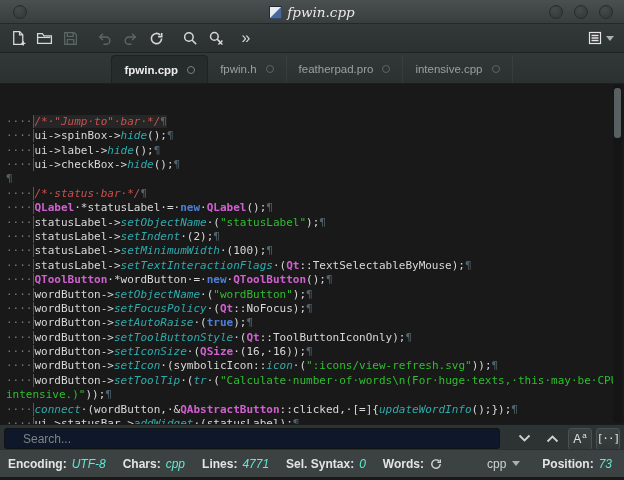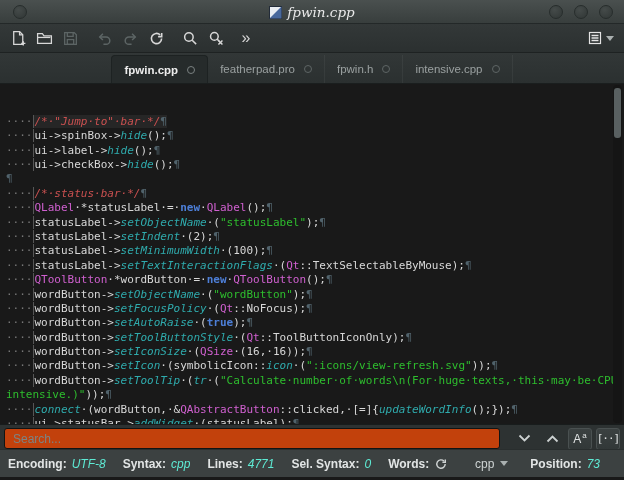--- a/index.html
+++ b/index.html
@@ -85,21 +85,21 @@
     position:absolute; top:84px; left:0; right:0; height:340px;
     background:#191919; overflow:hidden;
     font-family:"DejaVu Sans Mono", monospace;
     font-size:11px; line-height:14.4px; white-space:pre;
     padding:2px 0 0 6px;
   }
   .cl{ height:14.4px; }
   .ws{ color:#787878; }
   .def{ color:#d8d8d8; }
   .cmt{ color:#c95050; font-style:italic; }
-  .typ{ color:#d060d0; font-weight:normal; }
+  .typ{ color:#d060d0; font-weight:bold; }
   .kw{ color:#4d7fd8; font-weight:bold; }
   .fn{ color:#2fabad; font-style:italic; }
   .str{ color:#2ebe2e; }
   .pil{ color:#50626b; }
   .hl{ background:#262626; }
   .guide{
     display:inline-block; width:2px; height:13px;
     border-left:1px solid #565656; vertical-align:text-bottom;
   }
 
@@ -112,23 +112,23 @@
     background:#596061; border-radius:3px;
   }
 
   
   .searchbar{
     position:absolute; top:424px; left:0; right:0; height:28px;
     background:#2d3232; border-top:1px solid #181c1c;
     display:flex; align-items:center; padding:0 4px;
   }
   .search-input{
-    width:506px; height:21px; background:#c2410c;
+    width:506px; height:21px; background:#0f172a;
     border:1px solid #111414; border-radius:3px;
-    color:#c8cccc; font-size:12px; padding:0 8px; outline:none;
+    color:#c8cccc; font-size:12px; padding:0 18px; outline:none;
     font-family:"Liberation Sans", sans-serif;
   }
   .search-input::placeholder{ color:#7c8484; }
   .chev-btn{
     width:24px; height:22px; background:none; border:none;
     display:flex; align-items:center; justify-content:center; color:#ccd1d1;
     margin-left:4px;
   }
   .sq-btn{
     width:24px; height:22px; margin-left:4px;
@@ -245,25 +245,25 @@
   </button>
 </div>
 
 <div class="tabbar">
   <div style="display:flex; align-items:flex-end;">
       <div class="tab active">
         <span class="tab-label">fpwin.cpp</span>
         <span class="tab-close"></span>
       </div>
       <div class="tab">
-        <span class="tab-label">featherpad.pro</span>
+        <span class="tab-label">fpwin.h</span>
         <span class="tab-close dim"></span>
       </div>
       <div class="tab">
-        <span class="tab-label">fpwin.h</span>
+        <span class="tab-label">featherpad.pro</span>
         <span class="tab-close dim"></span>
       </div>
       <div class="tab">
         <span class="tab-label">intensive.cpp</span>
         <span class="tab-close dim"></span>
       </div>
     </div>
 </div>
 
 <div class="editor">
@@ -296,21 +296,21 @@
       </button>
   </div>
 </div>
 
 <div class="statusbar">
   <div class="sb-item">
     <span class="sb-label">Encoding:</span>
     <span class="sb-val">UTF-8</span>
   </div>
   <div class="sb-item">
-    <span class="sb-label">Syntax:</span>
+    <span class="sb-label">Chars:</span>
     <span class="sb-val">cpp</span>
   </div>
   <div class="sb-item">
     <span class="sb-label">Lines:</span>
     <span class="sb-val">4771</span>
   </div>
   <div class="sb-item">
     <span class="sb-label">Sel. Syntax:</span>
     <span class="sb-val">0</span>
   </div>
@@ -321,18 +321,18 @@
         <path d="M11.2 7a4.2 4.2 0 1 1-1.2-2.9"></path>
           <path d="M11.3 2.4v2.9H8.4"></path>
       </svg>
     </button>
   </div>
   <div class="sb-right">
     <button class="lang-select">
       <span>cpp</span>
       <span class="tri-down"></span>
     </button>
-    <div class="sb-item" style="margin-right:16px;">
+    <div class="sb-item" style="margin-right:4px;">
       <span class="sb-label">Position:</span>
       <span class="sb-val">73</span>
     </div>
   </div>
 </div>
 
 </body></html>

